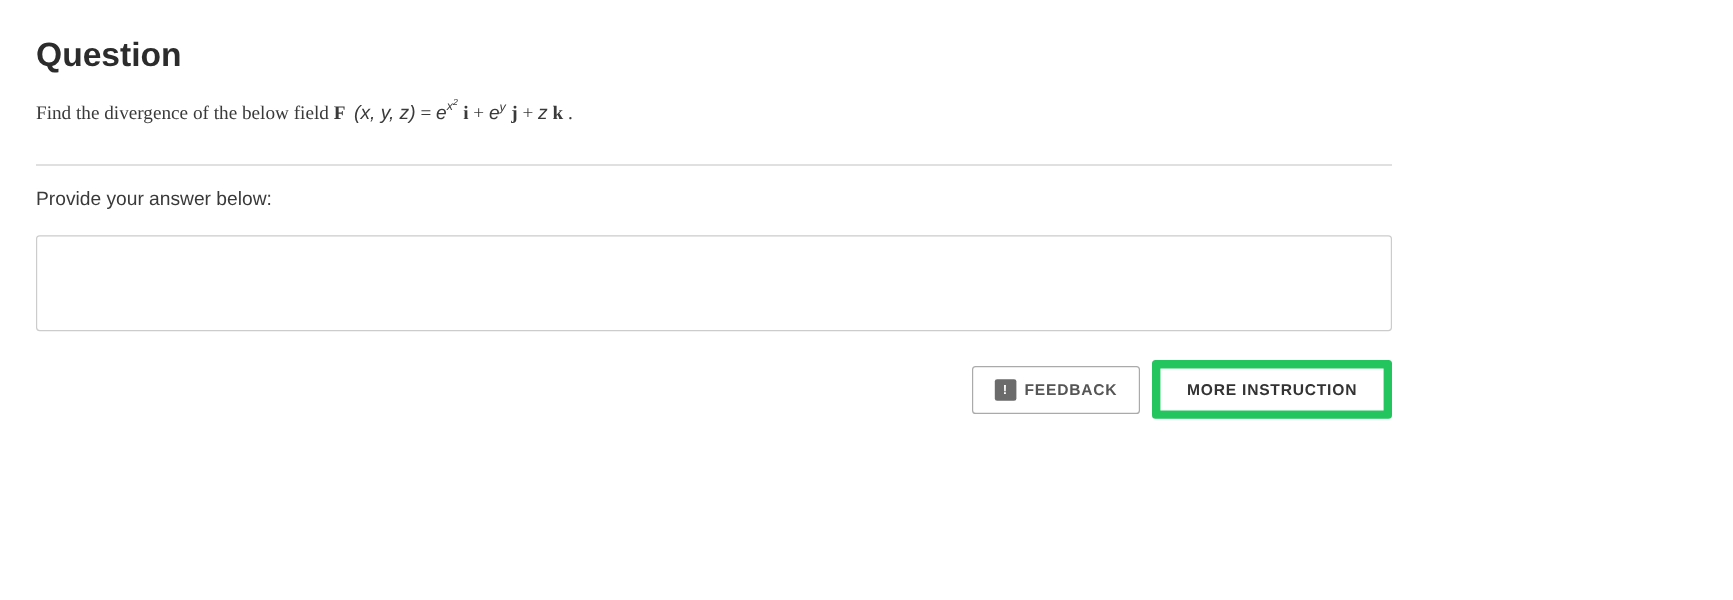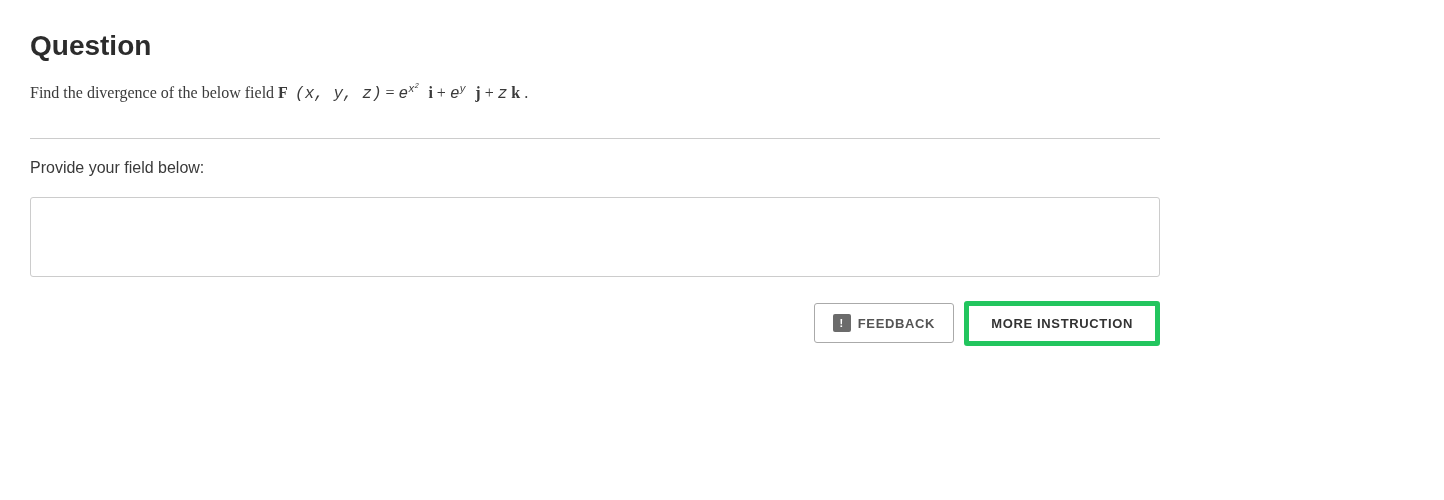--- a/index.html
+++ b/index.html
@@ -34,21 +34,21 @@
     }
 
     .question-text {
       font-size: 16px;
       color: #3a3a3a;
       margin-bottom: 20px;
       line-height: 1.6;
     }
 
     .math-inline {
-      font-family: Liberation Mono, monospace;
+      font-family: Liberation Sans, sans-serif;
       font-style: italic;
     }
 
     .math-bold {
       font-family: 'Times New Roman', Times, serif;
       font-weight: bold;
       font-style: normal;
     }
 
     .divider {
@@ -111,21 +111,21 @@
       background: #6b6b6b;
       color: #ffffff;
       font-size: 11px;
       font-weight: bold;
       border-radius: 2px;
       font-style: normal;
     }
 
     .btn-more-instruction {
       padding: 10px 22px;
-      border: 5px solid #22c55e;
+      border: 7px solid #22c55e;
       background: #ffffff;
       color: #333333;
       font-size: 13px;
       font-weight: bold;
       font-family: 'Arial', sans-serif;
       letter-spacing: 0.05em;
       cursor: pointer;
       border-radius: 3px;
       text-transform: uppercase;
     }
@@ -173,21 +173,21 @@
     </span>
     <span class="math-bold"><b>j</b></span>
     <span> + </span>
     <span class="math-inline"><i>z</i></span>
     <span class="math-bold"><b>k</b></span>
     <span>.</span>
   </div>
 
   <hr class="divider">
 
-  <div class="answer-prompt">Provide your field below:</div>
+  <div class="answer-prompt">Provide your answer below:</div>
 
   <textarea class="answer-input" placeholder="" style=""></textarea>
 
   <div class="button-row">
 
     <button class="btn-feedback">
       <span class="feedback-icon">!</span>
       <span>FEEDBACK</span>
     </button>
 

